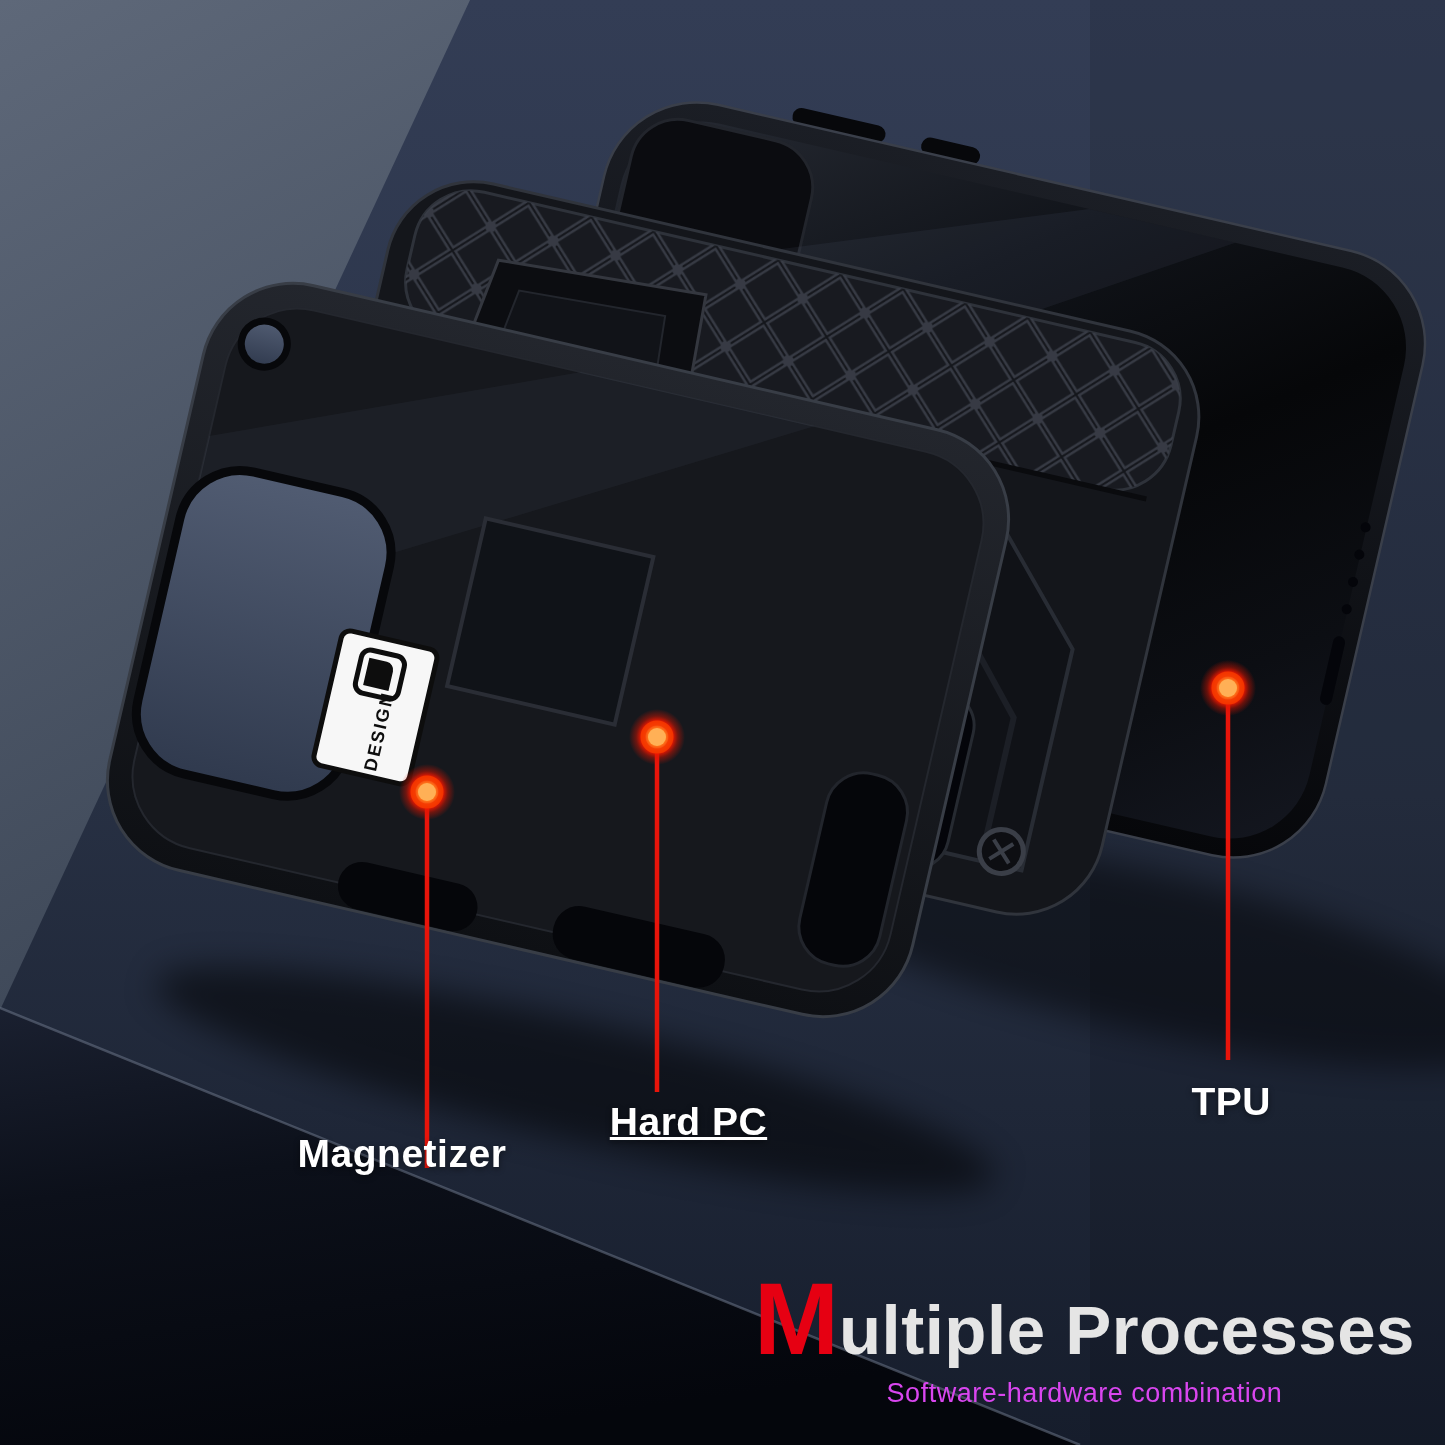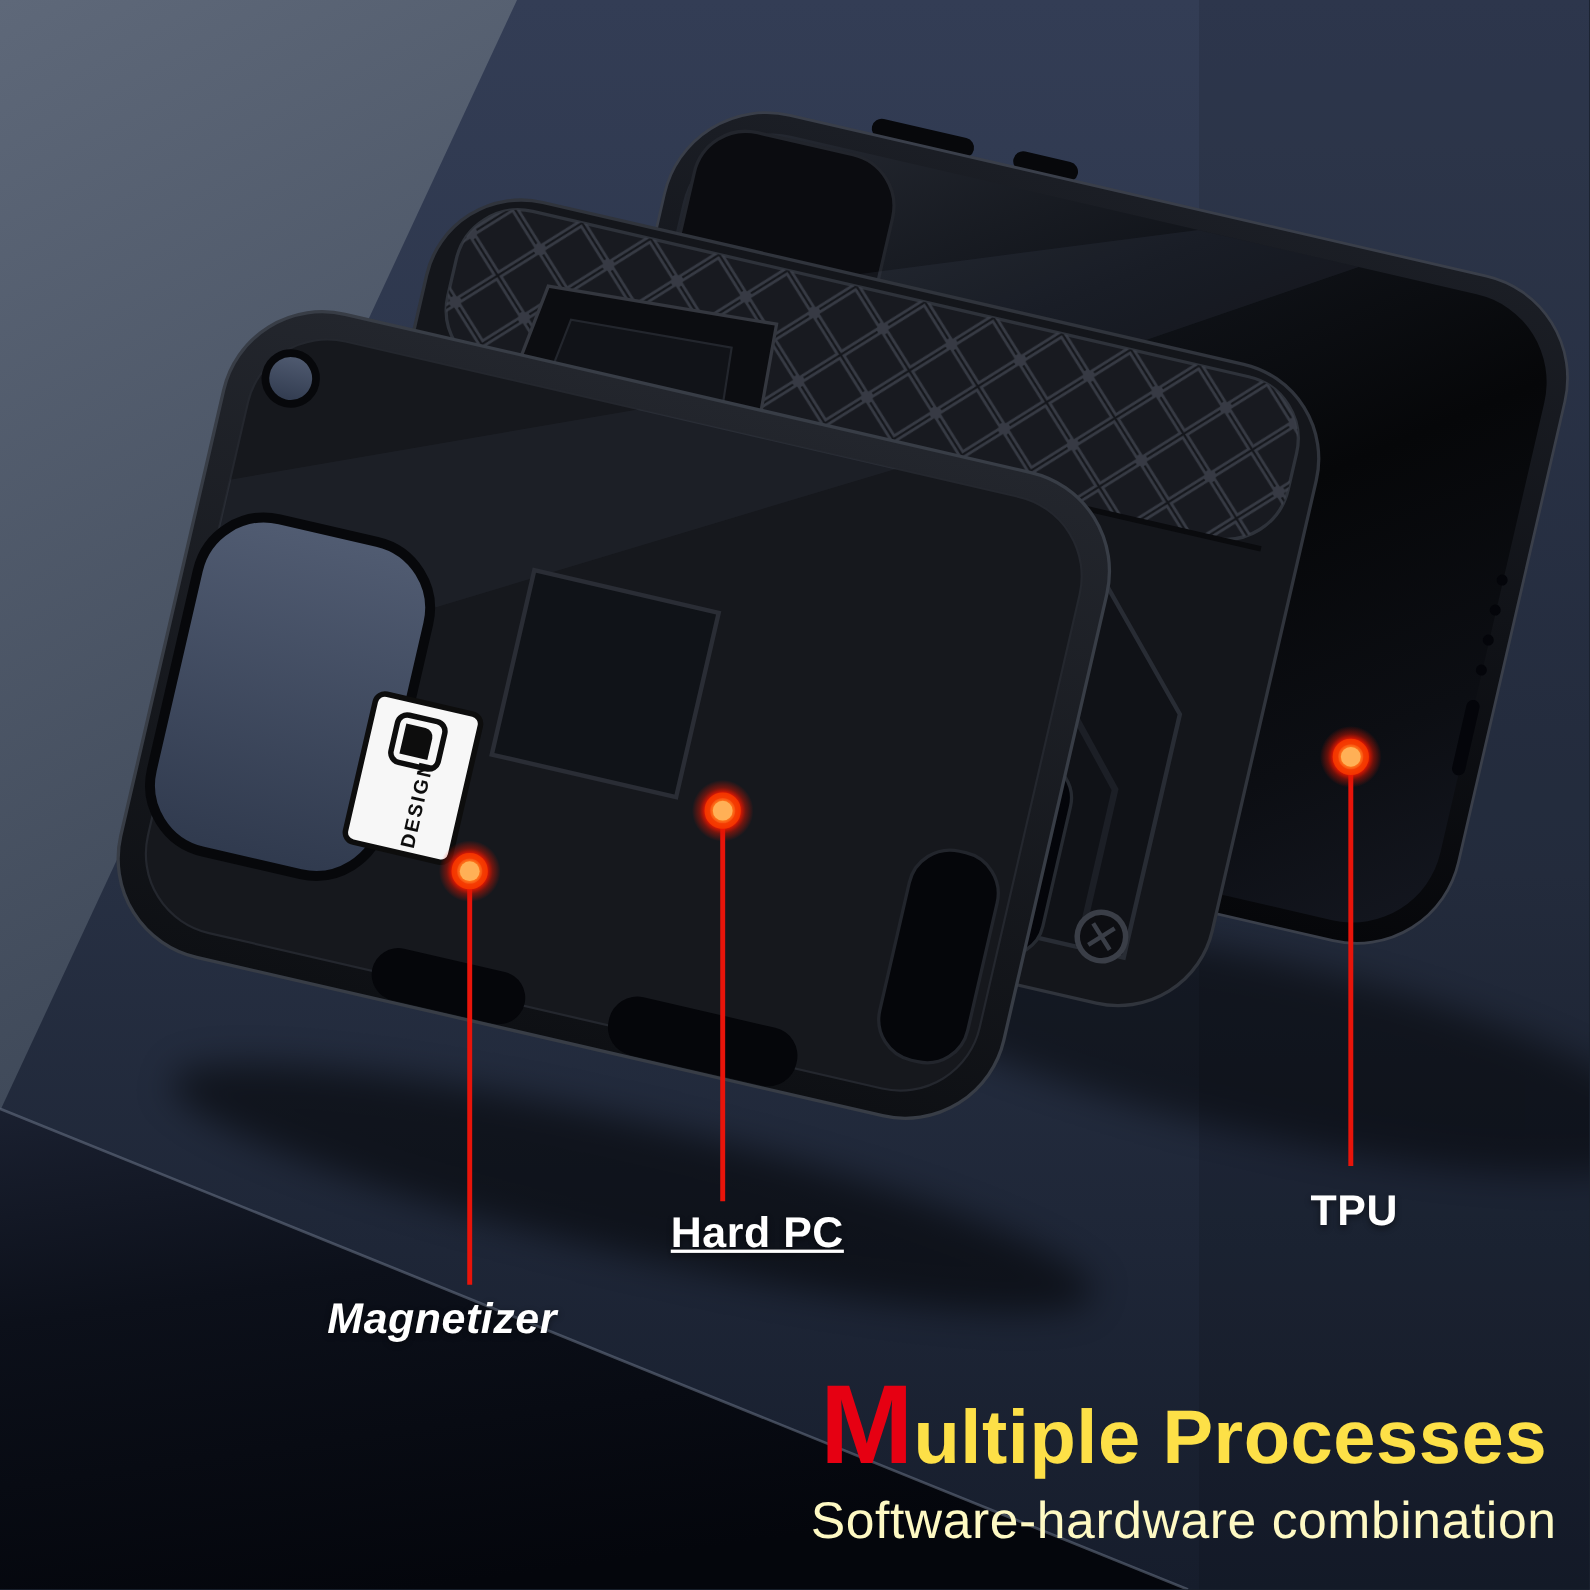--- a/index.html
+++ b/index.html
@@ -5,28 +5,28 @@
   html,body{margin:0;padding:0;background:#10141d;}
   .stage{
     position:relative;width:1445px;height:1445px;overflow:hidden;
     background:#2b3447;font-family:"Liberation Sans",sans-serif;
   }
   .stage svg{position:absolute;left:0;top:0;}
   .callout-label{
     position:absolute;color:#ffffff;font-weight:700;font-size:39px;
     letter-spacing:.5px;white-space:nowrap;text-shadow:0 2px 6px rgba(0,0,0,.45);
   }
-  #label-magnetizer{left:427px;top:1178px;transform:translateX(-62%);font-style:italic;}
+  #label-magnetizer{left:427px;top:1132px;transform:translateX(-62%);}
   #label-hardpc{left:657px;top:1100px;transform:translateX(-30%);text-decoration:underline;}
   #label-tpu{left:1228px;top:1080px;transform:translateX(-46%);}
   .title-block{position:absolute;right:30px;bottom:36px;text-align:center;}
   .title-line{white-space:nowrap;line-height:.95;}
   .title-initial{color:#e60012;font-weight:700;font-size:102px;}
-  .title-rest{color:#fde047;font-weight:700;font-size:69px;letter-spacing:.5px;}
-  .title-sub{color:#fef9c3;font-weight:400;font-size:47px;margin-top:10px;letter-spacing:.5px;}
+  .title-rest{color:#e5e5e5;font-weight:700;font-size:69px;letter-spacing:.5px;}
+  .title-sub{color:#d946ef;font-weight:400;font-size:27px;margin-top:10px;letter-spacing:.5px;}
 </style>
 </head>
 <body>
 
 <div class="stage">
 
 <svg width="1445" height="1445" viewBox="0 0 1445 1445">
   <defs>
     <linearGradient id="bgGrad" x1="0" y1="0" x2="0" y2="1">
       <stop offset="0" stop-color="#333d55"></stop>

